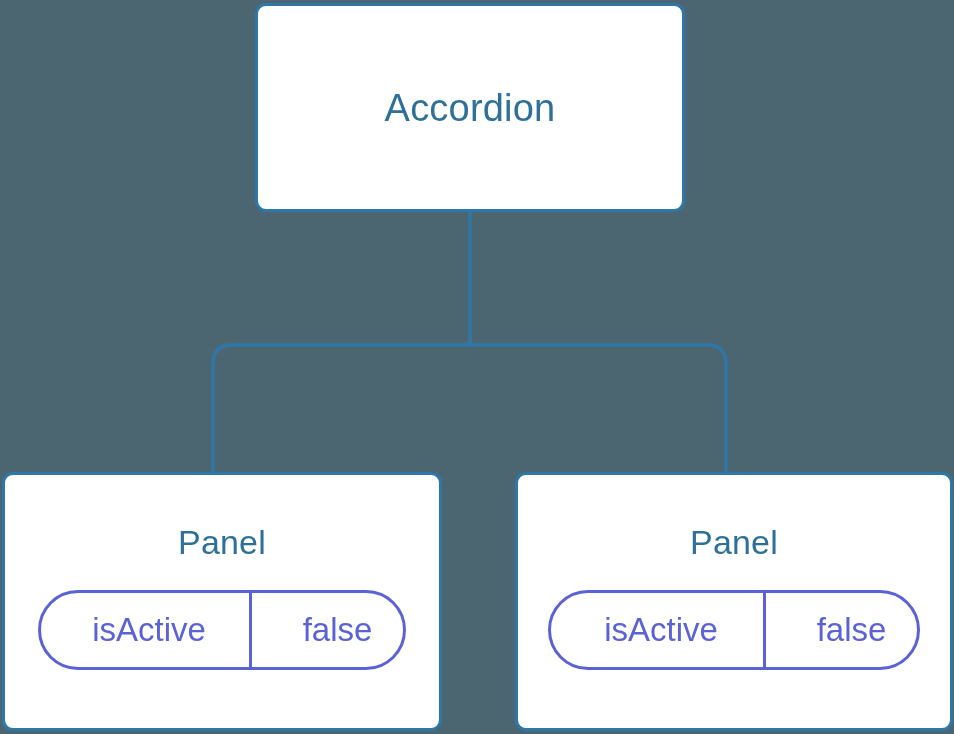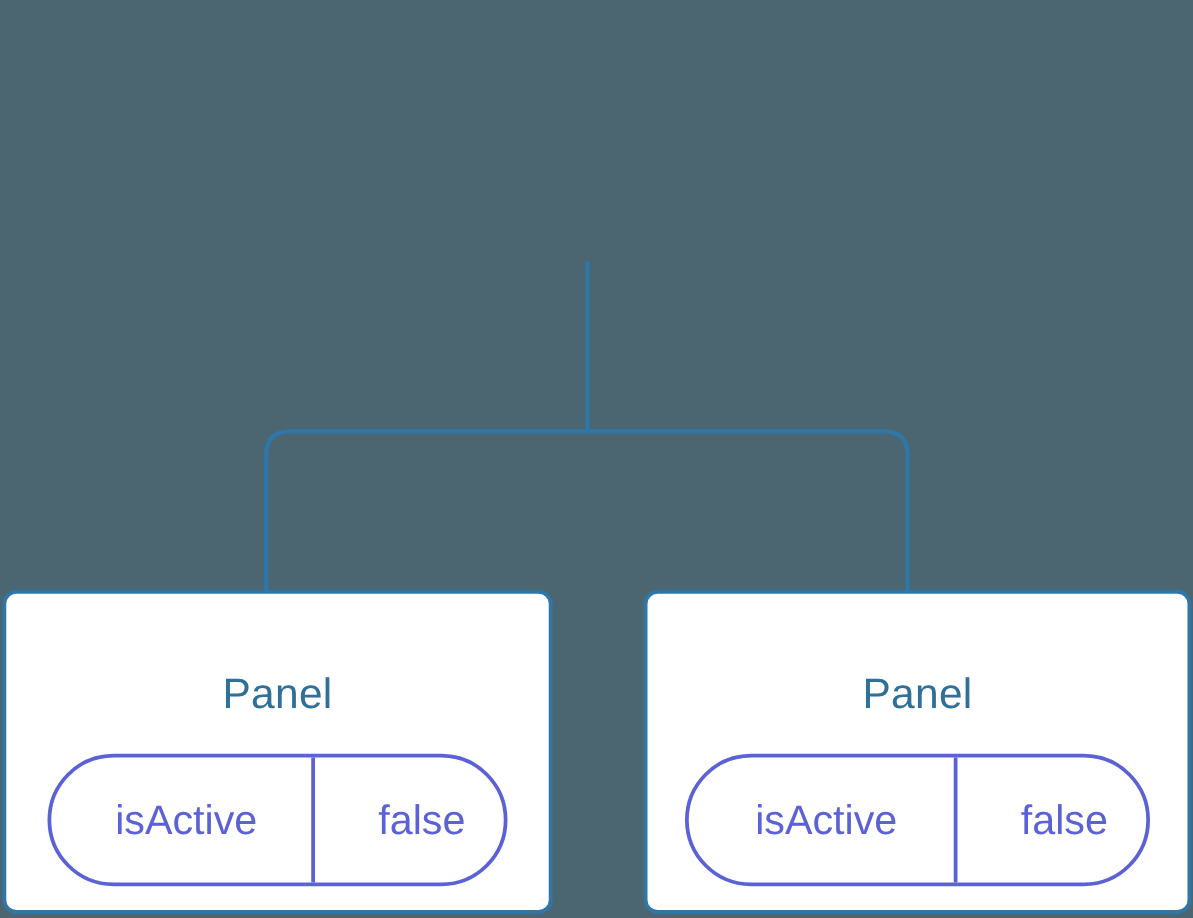--- a/index.html
+++ b/index.html
@@ -69,27 +69,27 @@
     white-space: nowrap;
   }
   .node-root .node-title {
     font-size: 38px;
     line-height: 44px;
   }
   .node-leaf-left .node-title,
   .node-leaf-right .node-title {
     font-size: 34px;
     line-height: 40px;
-    margin-top: 60px;
+    margin-top: 47px;
   }
 
   
   .prop-pill {
     margin-top: 28px;
-    height: 106px;
+    height: 80px;
     border: 3px solid #5b61d6;
     border-radius: 53px;
     box-sizing: border-box;
     background: #ffffff;
     display: flex;
     align-items: stretch;
   }
   .node-leaf-left .prop-pill { width: 368px; }
   .node-leaf-right .prop-pill { width: 372px; }
 
@@ -123,20 +123,23 @@
 
   <svg id="edges" viewBox="0 0 954 734" width="954" height="734" xmlns="http://www.w3.org/2000/svg">
 
     <path d="M 470 209 L 470 345" fill="none" stroke="#2e77a8" stroke-width="3.4" stroke-linecap="butt"></path>
 
     <path d="M 470 345 L 232 345 Q 213 345 213 364 L 213 476" fill="none" stroke="#2e77a8" stroke-width="3.4" stroke-linecap="butt" stroke-linejoin="round"></path>
 
     <path d="M 470 345 L 707 345 Q 726 345 726 364 L 726 476" fill="none" stroke="#2e77a8" stroke-width="3.4" stroke-linecap="butt" stroke-linejoin="round"></path>
   </svg>
 
+  <div class="node node-root">
+    <div class="node-title">Accordion</div>
+  </div>
 
   <div class="node node-leaf-left">
     <div class="node-title">Panel</div>
     <div class="prop-pill">
       <div class="prop-key">isActive</div>
       <div class="prop-value">false</div>
     </div>
   </div>
 
   <div class="node node-leaf-right">

